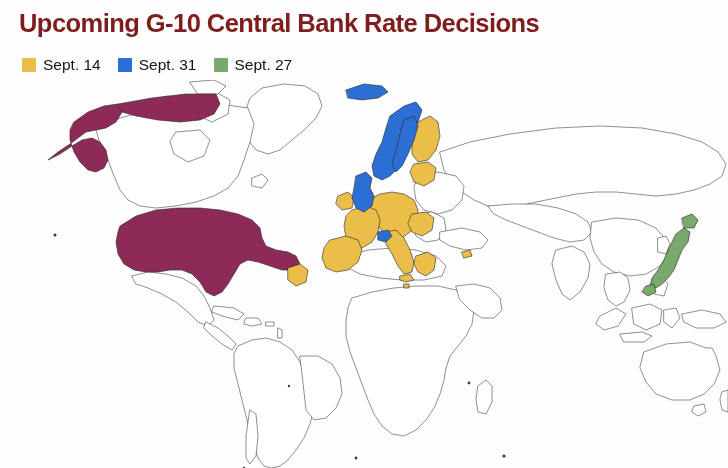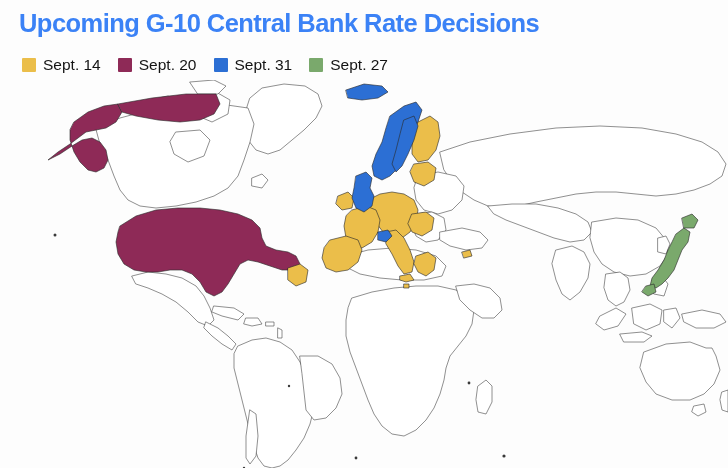--- a/index.html
+++ b/index.html
@@ -23,21 +23,21 @@
     position: relative;
     box-sizing: border-box;
   }
   .chart-title {
     position: absolute;
     left: 19px;
     top: 8px;
     font-size: 25.5px;
     font-weight: bold;
     letter-spacing: -0.55px;
-    color: #3b82f6;
+    color: #7f1d1d;
     white-space: nowrap;
     line-height: 1.18;
   }
   .legend {
     position: absolute;
     left: 22px;
     top: 54px;
     display: flex;
     flex-direction: row;
     align-items: center;
@@ -99,24 +99,20 @@
 <body>
 
 <div id="page" style="background-color: rgb(253, 253, 253);">
 
   <div class="chart-title">Upcoming G-10 Central Bank Rate Decisions</div>
 
   <div class="legend">
     <div class="legend-item">
       <span class="legend-swatch" style="background-color: rgb(235, 190, 74);"></span>
       <span class="legend-label">Sept. 14</span>
-    </div>
-    <div class="legend-item">
-      <span class="legend-swatch" style="background-color: rgb(142, 42, 87);"></span>
-      <span class="legend-label">Sept. 20</span>
     </div>
     <div class="legend-item">
       <span class="legend-swatch" style="background-color: rgb(44, 111, 212);"></span>
       <span class="legend-label">Sept. 31</span>
     </div>
     <div class="legend-item">
       <span class="legend-swatch" style="background-color: rgb(122, 169, 108);"></span>
       <span class="legend-label">Sept. 27</span>
     </div>
   </div>

